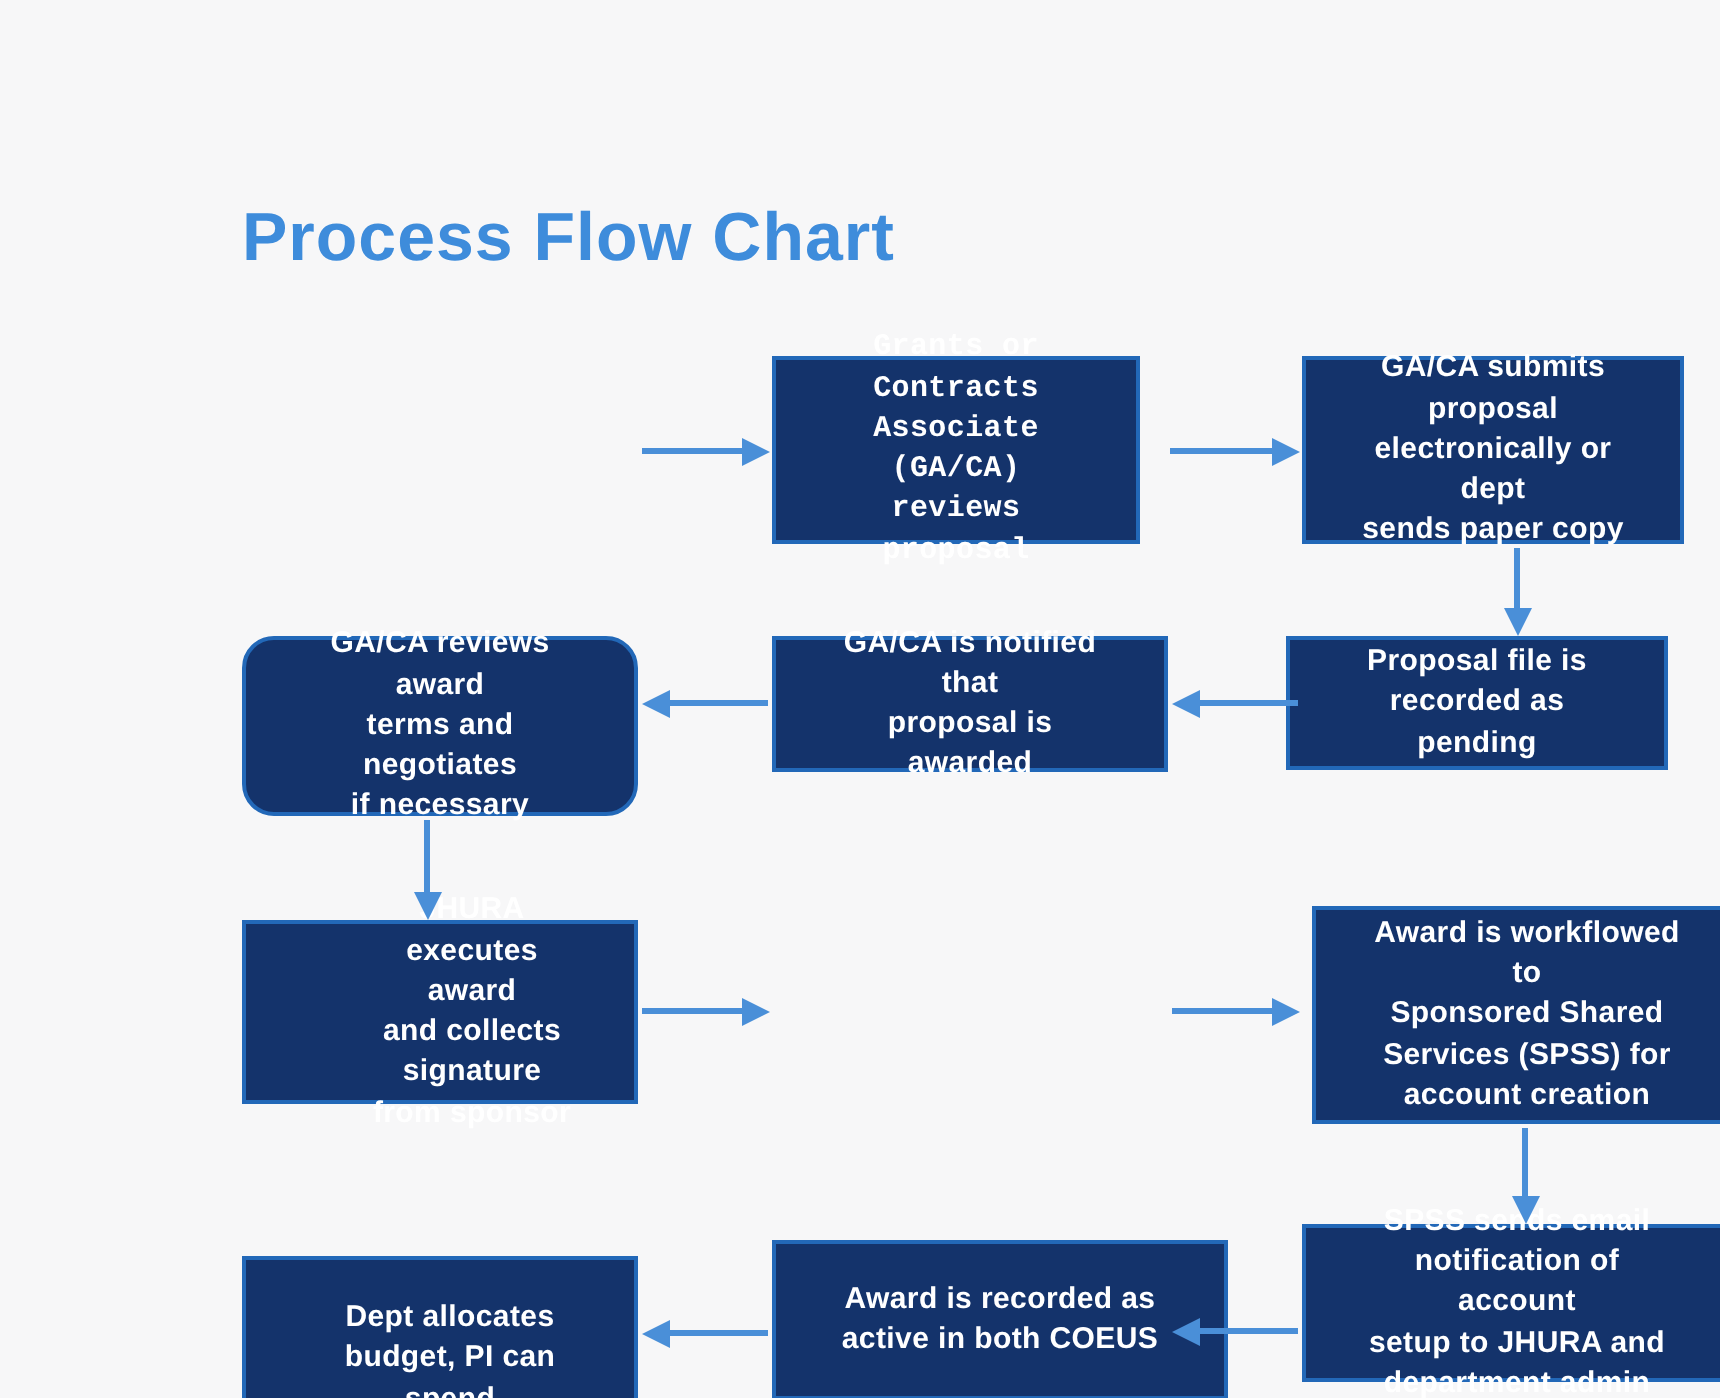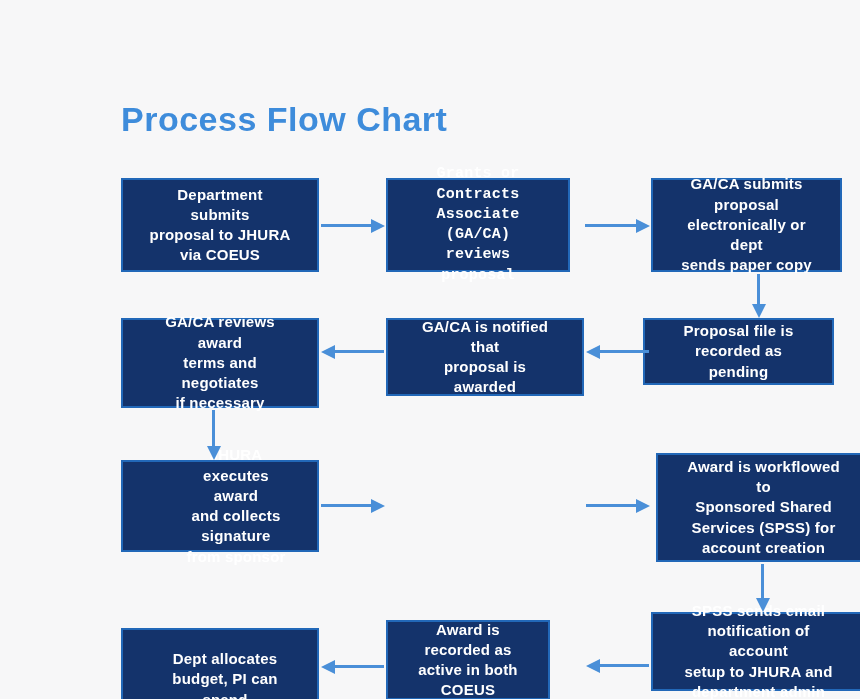--- a/index.html
+++ b/index.html
@@ -69,27 +69,27 @@
     width: 0; height: 0;
     border-top: 14px solid var(--arrow);
     border-left: 7px solid transparent;
     border-right: 7px solid transparent;
   }
   
   .b1  { left: 57px;  top: 114px; width: 198px; height: 94px; }
   .b2  { left: 322px; top: 114px; width: 184px; height: 94px; font-family: Liberation Mono, monospace; }
   .b3  { left: 587px; top: 114px; width: 191px; height: 94px; }
   .b4  { left: 579px; top: 254px; width: 191px; height: 67px; }
-  .b5  { left: 322px; top: 254px; width: 198px; height: 78px; }
-  .b6  { left: 57px;  top: 254px; width: 198px; height: 90px; }
+  .b5  { left: 322px; top: 254px; width: 198px; height: 68px; }
+  .b6  { left: 57px;  top: 254px; width: 198px; height: 90px; border-radius: 16px; }
   .b7  { left: 57px;  top: 396px; width: 198px; height: 92px; padding-left: 40px; }
   .b8  { left: 322px; top: 396px; width: 198px; height: 91px; }
   .b9  { left: 592px; top: 389px; width: 215px; height: 109px; }
   .b10 { left: 587px; top: 548px; width: 215px; height: 79px; }
-  .b11 { left: 322px; top: 556px; width: 164px; height: 80px; }
+  .b11 { left: 322px; top: 556px; width: 228px; height: 80px; }
   .b12 { left: 57px;  top: 564px; width: 198px; height: 103px; padding-left: 18px; }
   
   .a1  { left: 257px; top: 160px; width: 50px; }
   .a2  { left: 521px; top: 160px; width: 51px; }
   .a3  { left: 693px; top: 210px; height: 30px; }
   .a4  { left: 536px; top: 286px; width: 49px; }
   .a5  { left: 271px; top: 286px; width: 49px; }
   .a6  { left: 148px; top: 346px; height: 36px; }
   .a7  { left: 257px; top: 440px; width: 50px; }
   .a8  { left: 522px; top: 440px; width: 50px; }
@@ -97,25 +97,20 @@
   .a10 { left: 536px; top: 600px; width: 49px; }
   .a11 { left: 271px; top: 601px; width: 49px; }
 </style>
 </head>
 <body>
 
 <div class="canvas">
 
   <h1 class="page-title">Process Flow Chart</h1>
 
-  <div class="node b1">
-    <span>Department submits
-proposal to JHURA
-via COEUS</span>
-  </div>
   <div class="node b2">
     <span>Grants or Contracts
 Associate (GA/CA)
 reviews proposal</span>
   </div>
   <div class="node b3">
     <span>GA/CA submits proposal
 electronically or dept
 sends paper copy</span>
   </div>

